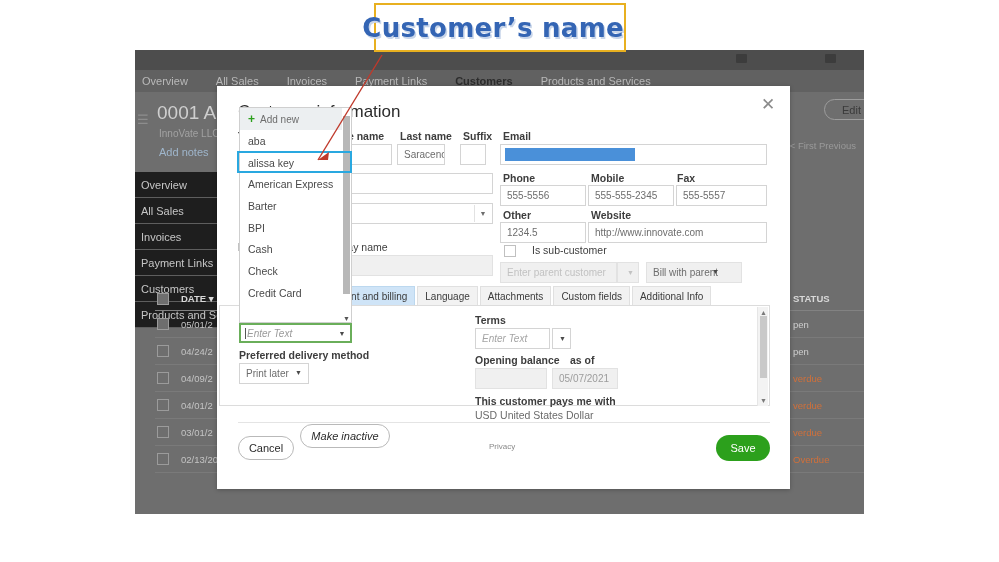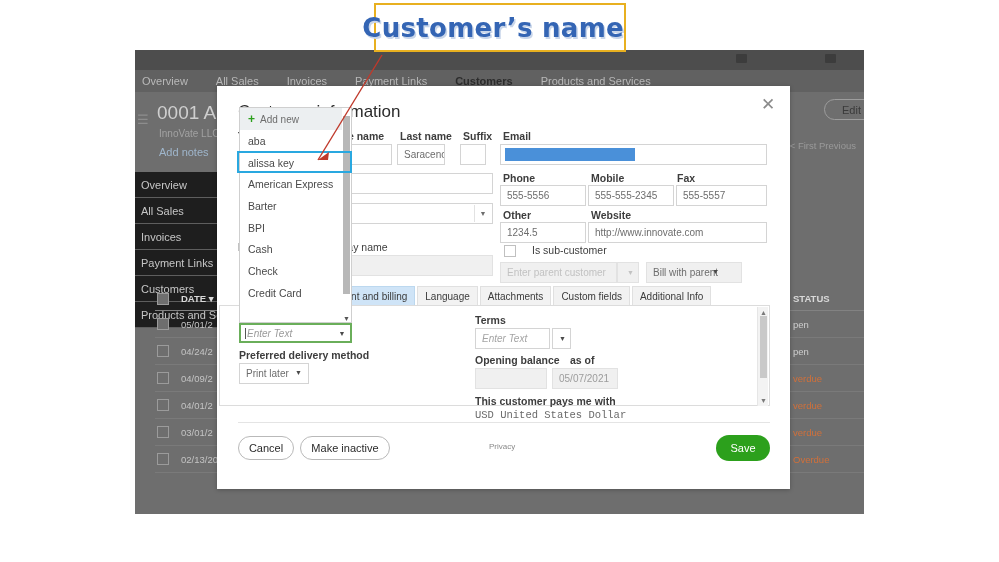--- a/index.html
+++ b/index.html
@@ -393,36 +393,36 @@
       <div class="fld" style="left:332px; top:22px; width:19px;">
         <span style="font-size:7px;color:#4a4a4a;">▼</span>
       </div>
 
       <div class="lbl" style="left:255px; top:48px;">Opening balance</div>
       <div class="lbl" style="left:350px; top:48px;">as of</div>
       <div class="fld gray" style="left:255px; top:62px; width:72px;"></div>
       <div class="fld gray" style="left:332px; top:62px; width:66px; color:#9c9c9c;">05/07/2021</div>
 
       <div class="lbl" style="left:255px; top:89px;">This customer pays me with</div>
-      <div class="lbl-n" style="left:255px; top:103px; color:#6a6a6a;font-family:Liberation Mono, monospace;">USD United States Dollar</div>
+      <div class="lbl-n" style="left:255px; top:103px; color:#6a6a6a;">USD United States Dollar</div>
 
       <div class="panel-scroll">
         <div class="sc-arrow" style="top:1px;">▲</div>
         <div class="panel-thumb"></div>
         <div class="sc-arrow" style="bottom:1px;">▼</div>
       </div>
     </div>
 
     <div class="lbl" style="left:22px; top:263px; z-index:47;">Preferred delivery method</div>
     <div class="fld" style="left:22px; top:277px; width:70px; z-index:47;">Print later</div>
     <div style="position:absolute;left:78px;top:283px;font-size:7px;color:#4a4a4a;z-index:48;">▼</div>
 
     <div class="divider"></div>
     <div class="btn" style="left:21px; top:350px; width:56px;">Cancel</div>
-    <div class="btn" style="left:83px; top:350px; width:90px;">Make inactive</div>
+    <div class="btn" style="left:83px; top:338px; width:90px;font-style:italic;">Make inactive</div>
     <div class="privacy" style="left:272px; top:356px;">Privacy</div>
     <div class="btn-save" style="left:499px; top:349px;">Save</div>
   </div>
 
   <div class="dropdown">
     <div class="dd-addnew">
       <span class="dd-plus">+</span>
       <span>Add new</span>
     </div>
     <div class="dd-item">aba</div>

